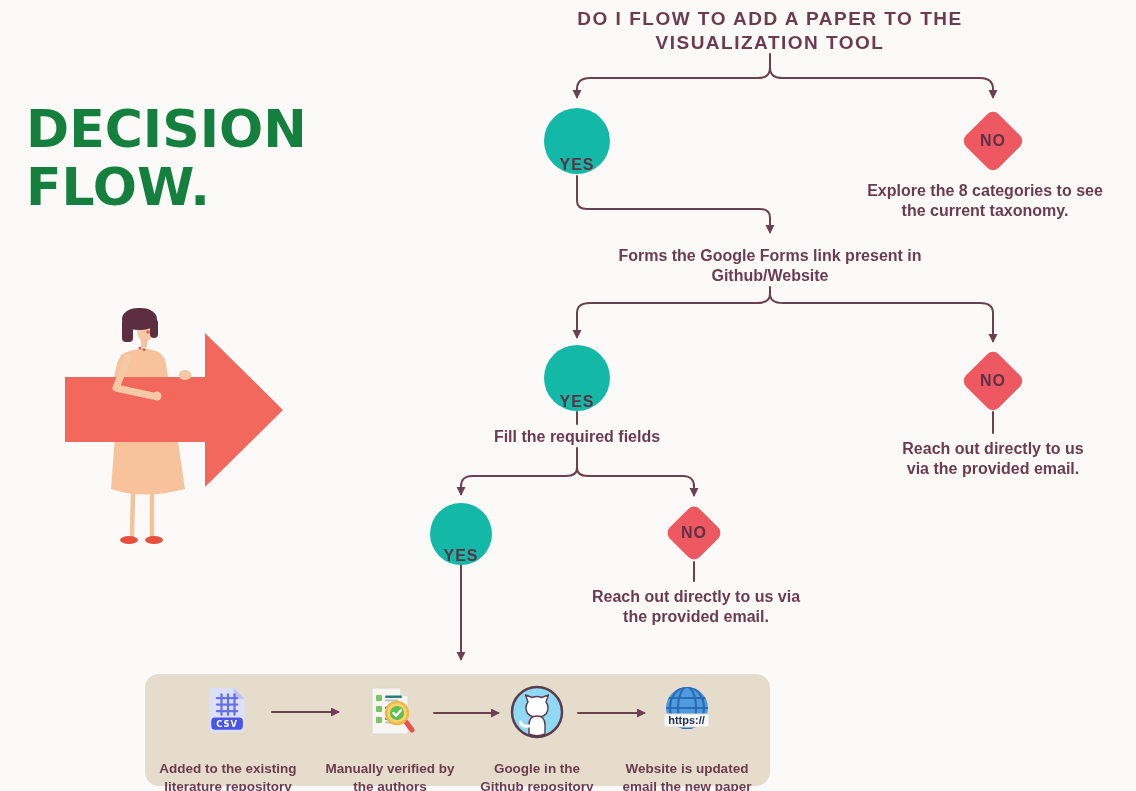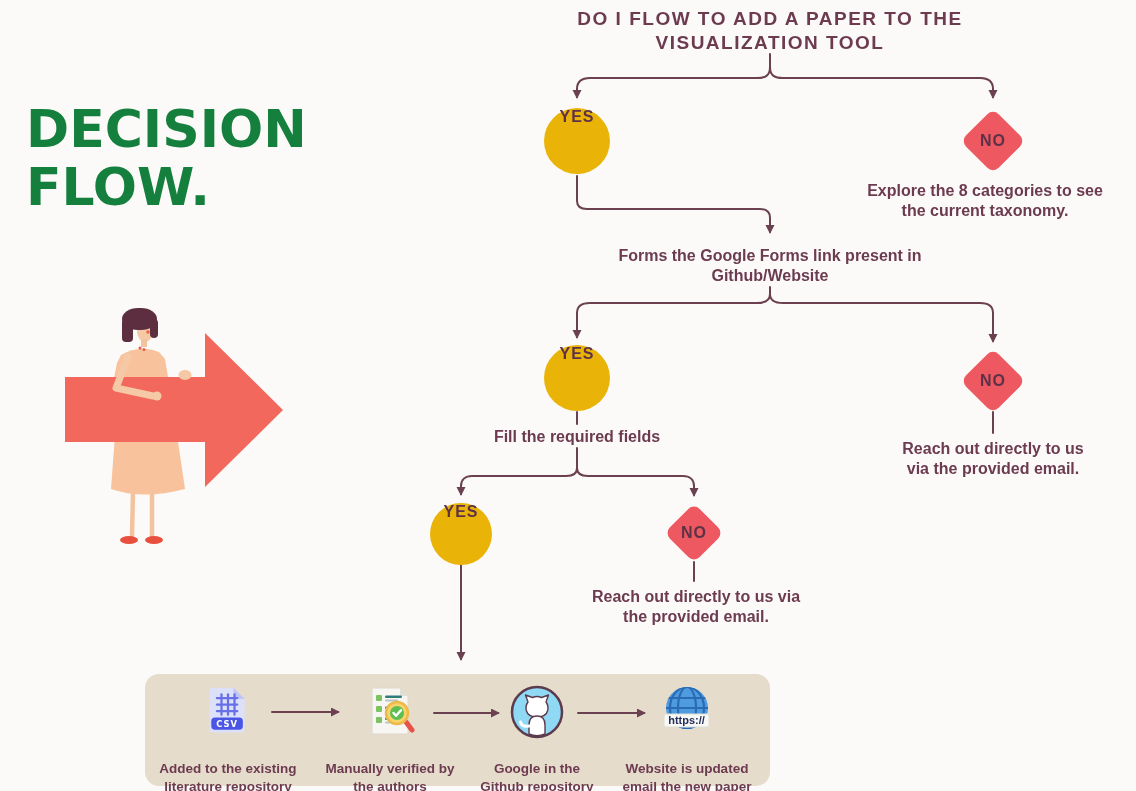--- a/index.html
+++ b/index.html
@@ -11,22 +11,22 @@
            letter-spacing:0px;color:#15803d;font-family:"DejaVu Sans",sans-serif;}
 
   
   .question{position:absolute;left:490px;top:7px;width:560px;text-align:center;color:#6C3B50;
             font-weight:900;font-size:19px;line-height:1.28;letter-spacing:1.5px;}
 
   
   .overlay{position:absolute;left:0;top:0;z-index:1;}
 
   
-  .yes-node{position:absolute;z-index:2;border-radius:50%;background:#eab308;
-            display:flex;align-items:flex-start;justify-content:center;
+  .yes-node{position:absolute;z-index:2;border-radius:50%;background:#14b8a6;
+            display:flex;align-items:flex-end;justify-content:center;
             font-weight:700;font-size:16px;letter-spacing:1px;color:#5D3246;}
   .yes-node.big{width:66px;height:66px;}
   .yes-node.small{width:62px;height:62px;}
 
   
   .no-node{position:absolute;z-index:2;display:flex;align-items:center;justify-content:center;
            font-weight:700;font-size:16px;letter-spacing:1px;color:#5D3246;}
   .no-node.big{width:66px;height:66px;}
   .no-node.small{width:62px;height:62px;}
   .no-node .diamond{position:absolute;inset:10px;background:#EE5860;border-radius:8px;transform:rotate(45deg);}

